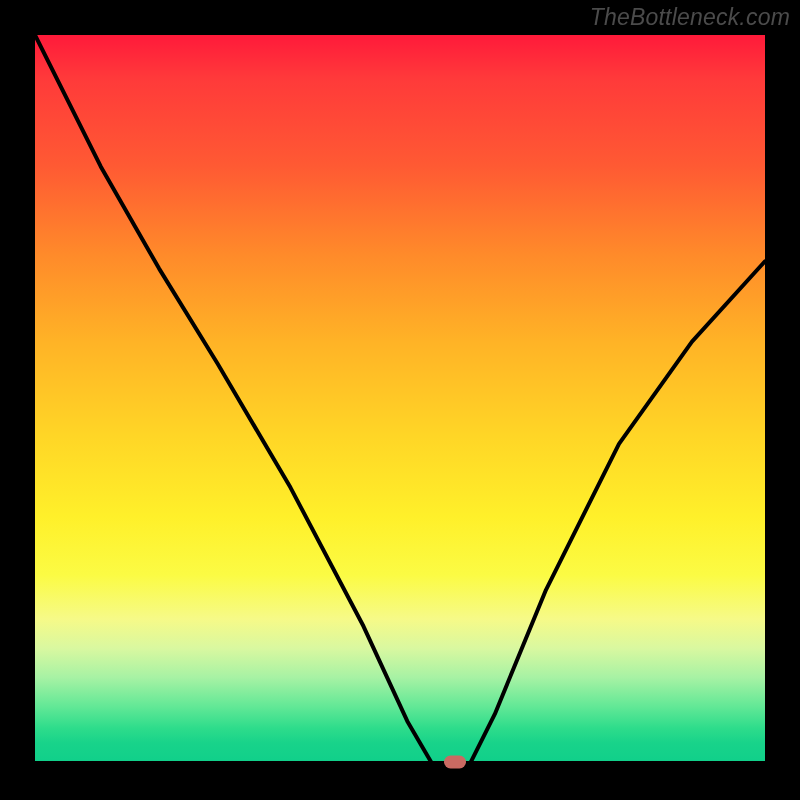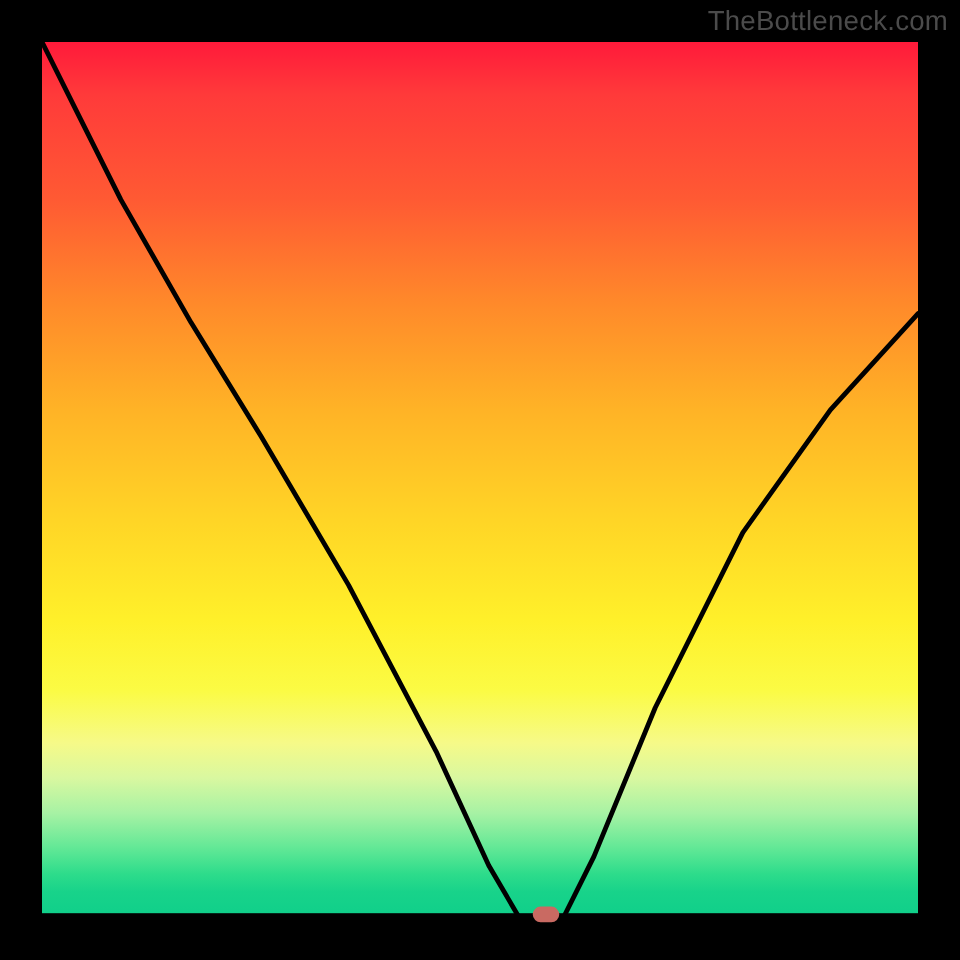--- a/index.html
+++ b/index.html
@@ -66,20 +66,21 @@
     transform: translate(-50%, -50%);
   }
   .watermark {
     position: absolute;
     top: 4px;
     right: 10px;
     color: #4b4b4b;
     font-size: 23px;
     font-weight: 400;
     letter-spacing: 0.2px;
+    font-style: italic;
   }
 </style>
 </head>
 <body>
 
 <div class="frame">
 
   <div class="plot">
 
     <svg class="curve" viewBox="0 0 100 100" preserveAspectRatio="none">

